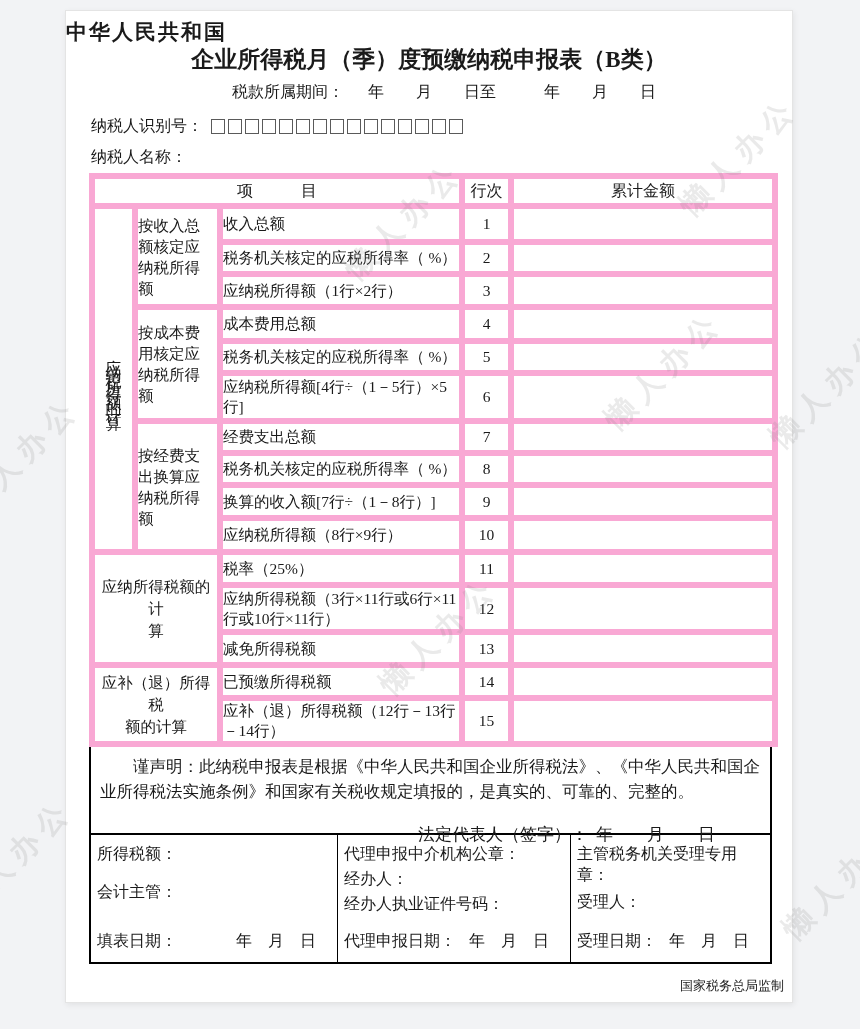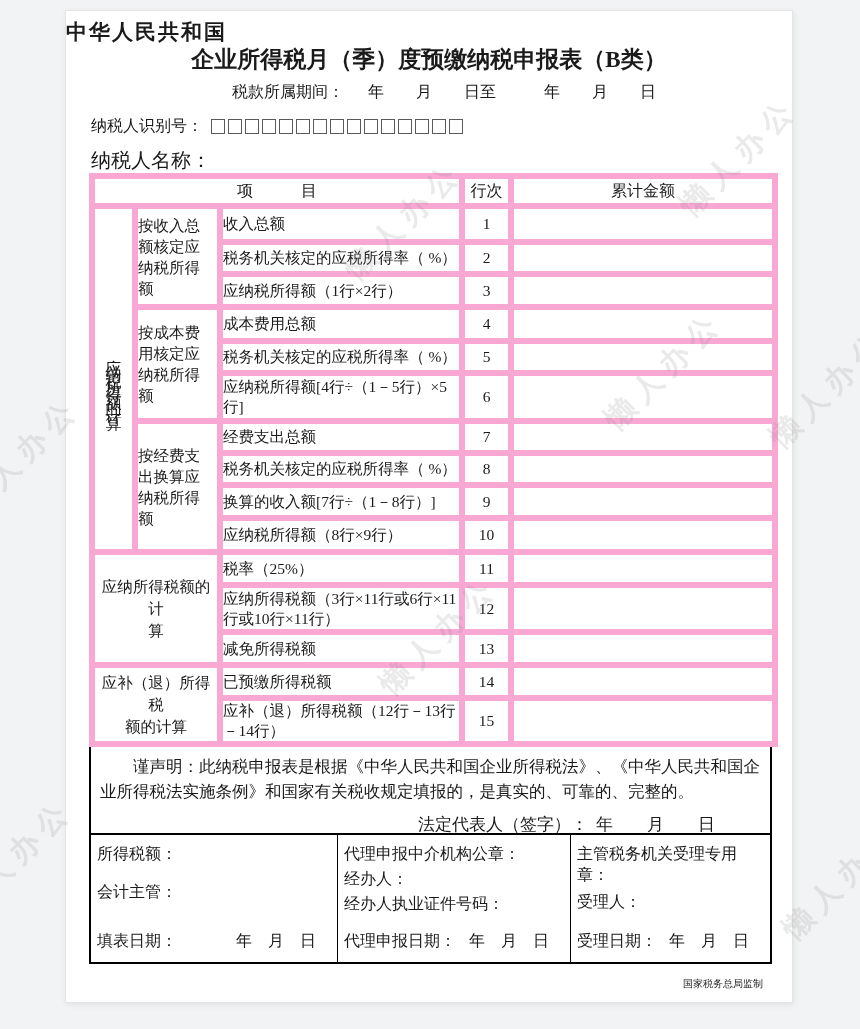--- a/index.html
+++ b/index.html
@@ -16,46 +16,46 @@
   .t1{position:absolute;top:7px;left:0;width:100%;text-align:left;
       font-size:21px;font-weight:bold;letter-spacing:2px;}
   .t2{position:absolute;top:33px;left:0;width:100%;text-align:center;
       font-size:23px;font-weight:bold;}
   .period{position:absolute;top:71px;left:0;width:100%;display:flex;
       justify-content:center;gap:24px;font-size:16px;padding-left:30px;box-sizing:border-box;}
   .idline{position:absolute;top:105px;left:25px;display:flex;align-items:center;font-size:16px;}
   .idboxes{display:flex;gap:3px;margin-left:8px;}
   .idbox{width:12px;height:13px;border:1px solid #5a5a5a;display:inline-block;background:#fff;}
   .nameline{position:absolute;top:136px;left:25px;right:22px;display:flex;
-      justify-content:space-between;font-size:20px;}
+      justify-content:space-between;font-size:16px;}
   .form-wrap{position:absolute;left:23px;top:162px;width:683px;}
   table.main{border-collapse:collapse;width:683px;table-layout:fixed;border:2px solid #000;}
   table.main td{border:6px solid #f9a8d4;font-size:15.5px;vertical-align:middle;padding:0;}
   tr.head td{border-bottom:2px solid #000;text-align:center;font-size:16px;}
   td.item-cell{padding:1px 2px 1px 5px;line-height:20px;}
   td.num-cell{text-align:center;}
   td.grp-cell{text-align:left;white-space:pre-line;line-height:21px;}
   td.merge-cell{text-align:center;white-space:pre-line;line-height:22px;}
   td.vert-cell{text-align:center;}
   .vert-text{writing-mode:vertical-rl;display:inline-block;letter-spacing:7px;
       font-size:16px;line-height:1;margin:0 auto;}
   .decl{border-left:2px solid #000;border-right:2px solid #000;height:86px;
       box-sizing:border-box;padding:7px 9px 0;background:#fff;}
   .decl p{margin:0;text-indent:2em;font-size:16.5px;line-height:25px;}
-  .sig-row{display:flex;margin-top:9px;font-size:17px;}
+  .sig-row{display:flex;margin-top:19px;font-size:17px;}
   .sig-label{margin-left:318px;}
   .sig-date{margin-left:auto;margin-right:46px;}
   .stamps{border:2px solid #000;display:grid;grid-template-columns:246px 233px auto;
       height:131px;box-sizing:border-box;background:#fff;}
   .stamp-col{padding:9px 5px 10px 6px;display:flex;flex-direction:column;
       justify-content:space-between;font-size:16px;box-sizing:border-box;}
   .stamp-col + .stamp-col{border-left:1px solid #000;}
   .date-row{display:flex;margin-top:12px;}
   .dr-units{margin-left:auto;margin-right:16px;}
-  .issuer{position:absolute;top:966px;right:29px;font-size:10px;}
+  .issuer{position:absolute;top:966px;right:8px;font-size:13px;}
   .wm{position:absolute;font-size:30px;font-weight:bold;letter-spacing:8px;
       color:rgba(125,125,125,0.16);transform:rotate(-45deg);white-space:nowrap;
       pointer-events:none;z-index:5;}
 </style>
 </head>
 <body>
 
 <div class="sheet">
 
   <div class="t1">中华人民共和国</div>

